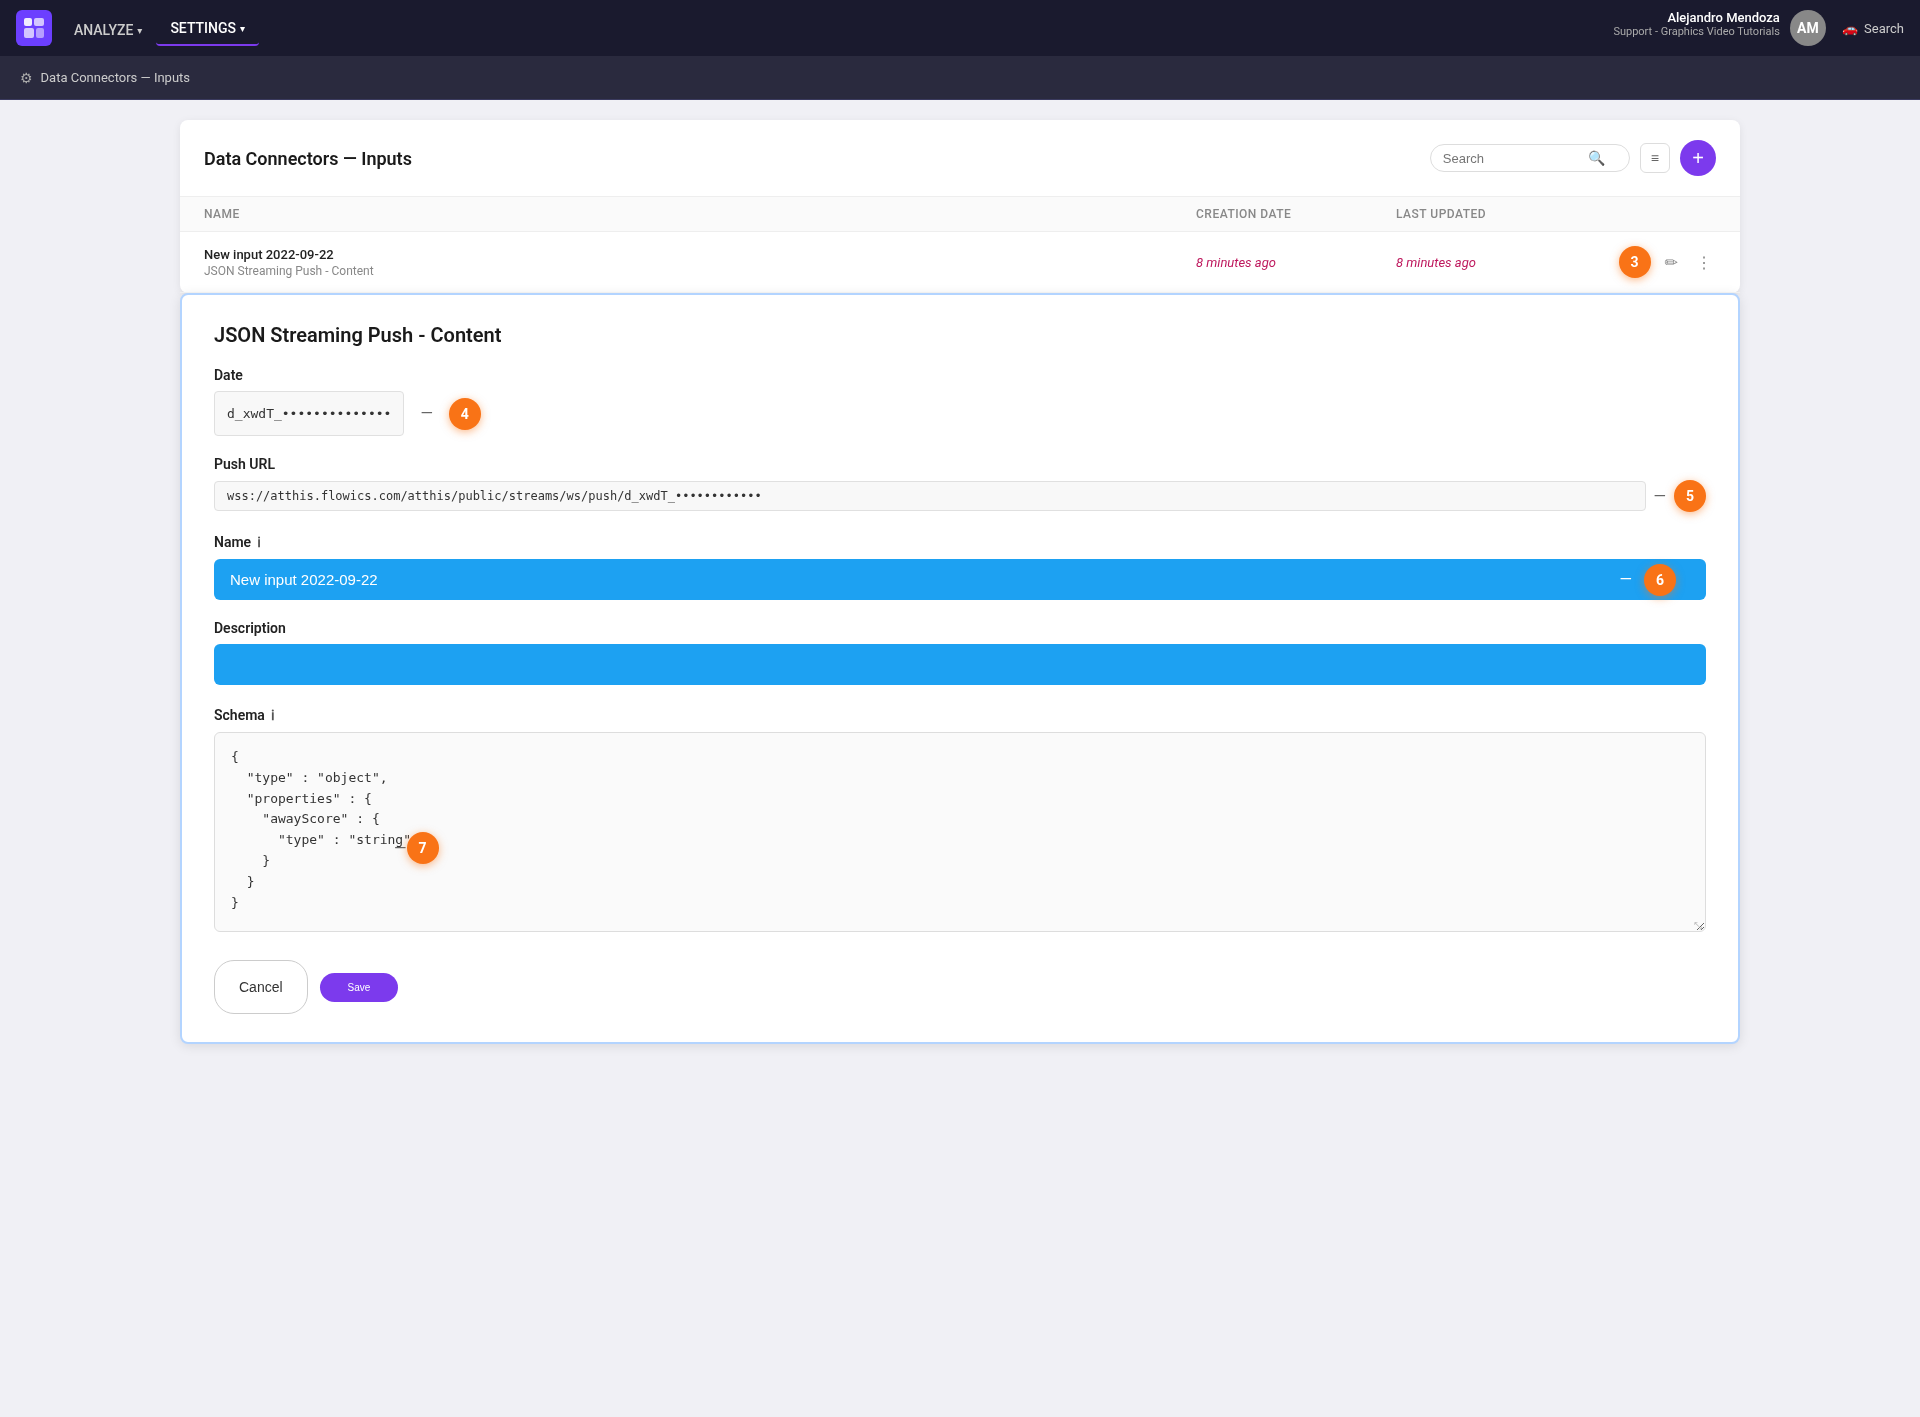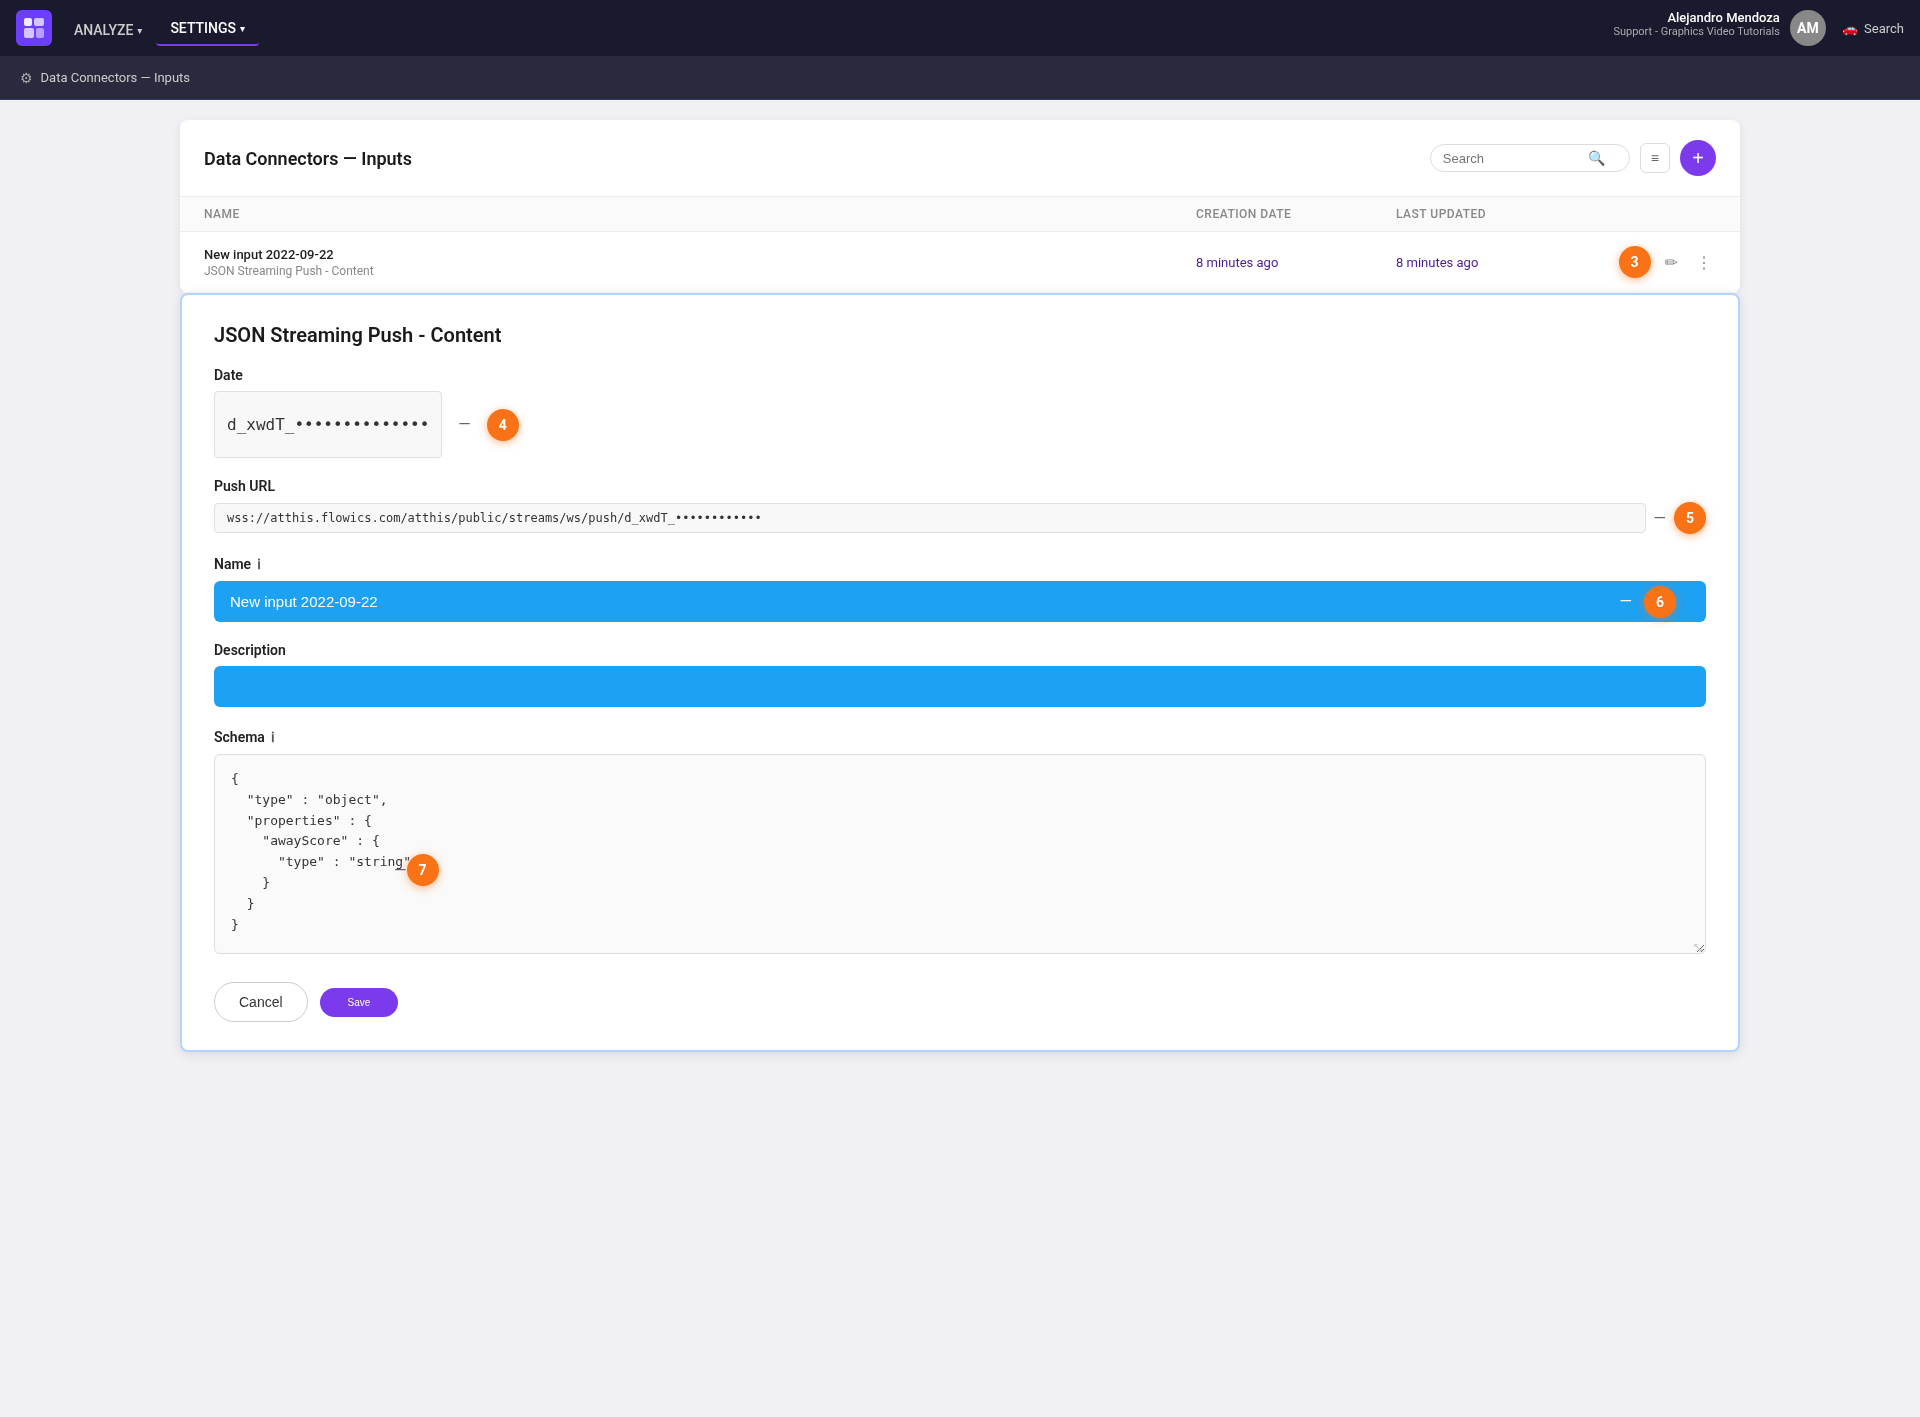--- a/index.html
+++ b/index.html
@@ -210,21 +210,22 @@
       font-weight: 500;
       color: #222;
     }
     .row-name-sub {
       font-size: 12px;
       color: #888;
       margin-top: 2px;
     }
     .row-date {
       font-size: 13px;
-      color: #4c1d95;
+      color: #be185d;
+      font-style: italic;
     }
 
     .row-actions {
       display: flex;
       align-items: center;
       gap: 10px;
       justify-content: flex-end;
     }
 
     .icon-btn {
@@ -257,26 +258,26 @@
       gap: 6px;
     }
 
     .field-label .info-icon {
       color: #555;
       font-size: 14px;
     }
 
     .token-value {
       font-family: monospace;
-      font-size: 16px;
+      font-size: 13px;
       color: #333;
       background: #f8f8f8;
       border: 1px solid #e0e0e0;
       border-radius: 4px;
-      padding: 23px 12px;
+      padding: 14px 12px;
       max-width: 300px;
       white-space: nowrap;
       overflow: hidden;
       text-overflow: ellipsis;
     }
 
     .url-value {
       font-family: monospace;
       font-size: 12px;
       color: #333;
@@ -331,21 +332,21 @@
       display: flex;
       align-items: center;
       gap: 12px;
       margin-top: 24px;
     }
 
     .btn-cancel {
       background: white;
       border: 1px solid #ccc;
       border-radius: 20px;
-      padding: 11px 24px;
+      padding: 18px 24px;
       font-size: 14px;
       color: #333;
       cursor: pointer;
       font-weight: 500;
     }
 
     .btn-save {
       background: #7c3aed;
       border: none;
       border-radius: 20px;

